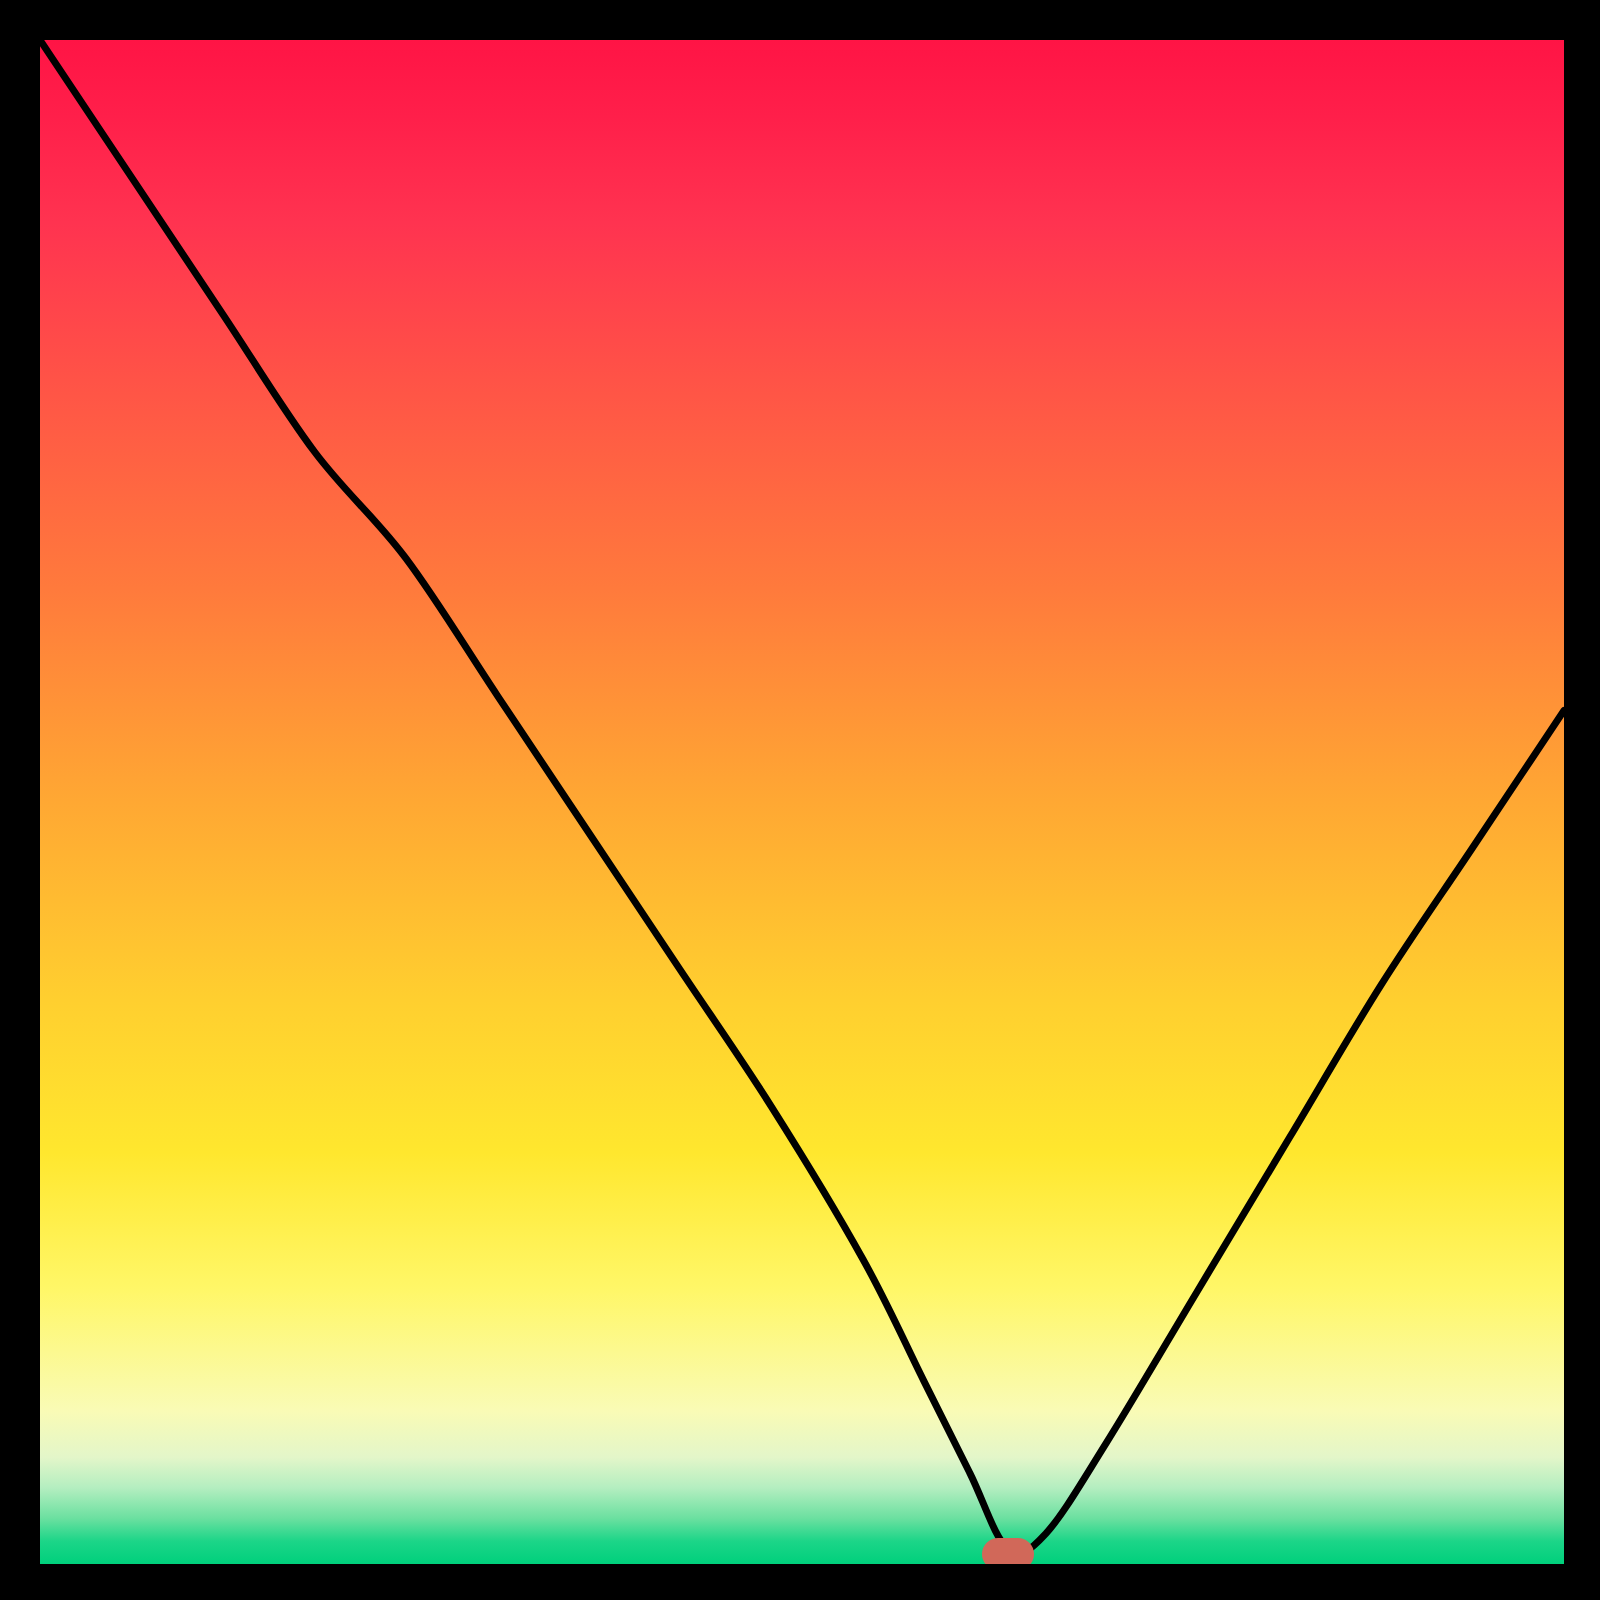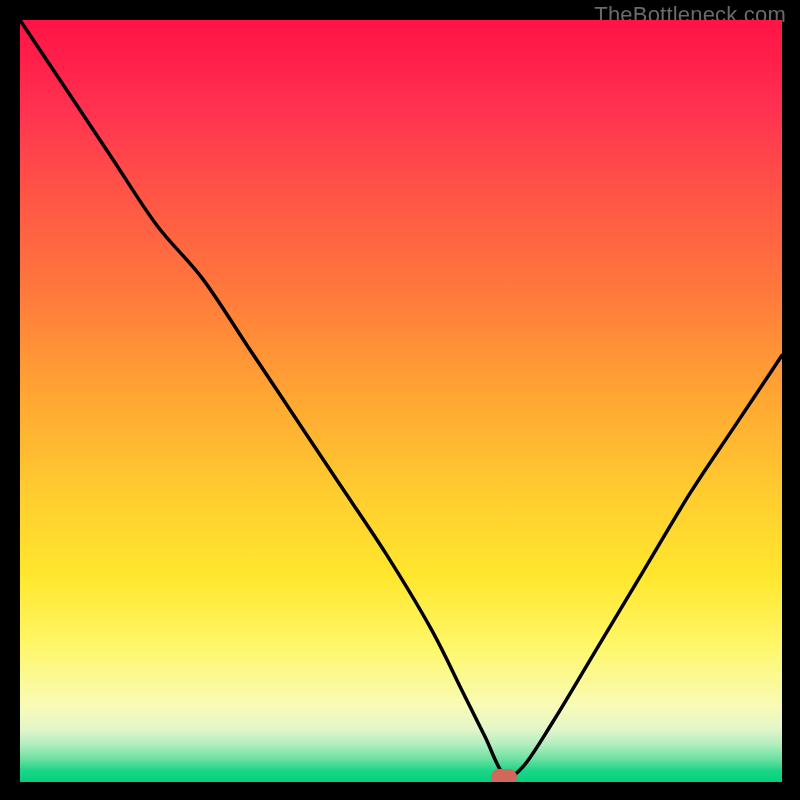--- a/index.html
+++ b/index.html
@@ -73,21 +73,20 @@
     border-radius: 8px;
     background: #d16859;
     transform: translate(-50%, -50%);
   }
 </style>
 </head>
 <body>
 
 <div class="stage">
 
-  <div class="watermark">TheBottleneck.com</div>
 
   <div class="plot-area">
     <div class="gradient"></div>
 
     <svg class="curve" viewBox="0 0 762 762" preserveAspectRatio="none">
       <path id="curve-path" d="M 0.00 0.00 C 7.62 11.43, 30.48 45.72, 45.72 68.58 C 60.96 91.44, 76.20 114.30, 91.44 137.16 C 106.68 160.02, 121.92 185.42, 137.16 205.74 C 152.40 226.06, 167.64 238.76, 182.88 259.08 C 198.12 279.40, 213.36 304.80, 228.60 327.66 C 243.84 350.52, 259.08 373.38, 274.32 396.24 C 289.56 419.10, 304.80 441.96, 320.04 464.82 C 335.28 487.68, 350.52 509.27, 365.76 533.40 C 381.00 557.53, 398.78 586.74, 411.48 609.60 C 424.18 632.46, 433.07 652.78, 441.96 670.56 C 450.85 688.34, 457.83 702.31, 464.82 716.28 C 471.81 730.25, 477.52 749.30, 483.87 754.38 C 490.22 759.46, 494.67 755.65, 502.92 746.76 C 511.18 737.87, 520.70 721.36, 533.40 701.04 C 546.10 680.72, 563.88 650.24, 579.12 624.84 C 594.36 599.44, 609.60 574.04, 624.84 548.64 C 640.08 523.24, 655.32 496.57, 670.56 472.44 C 685.80 448.31, 701.04 426.72, 716.28 403.86 C 731.52 381.00, 754.38 346.71, 762.00 335.28 " stroke="#000" stroke-width="3.5" fill="none" stroke-linejoin="round" stroke-linecap="round"></path>
     </svg>
 
     <div class="marker" id="marker" style="left: 483.87px; top: 756.666px; background: rgb(209, 104, 89);"></div>
   </div>

